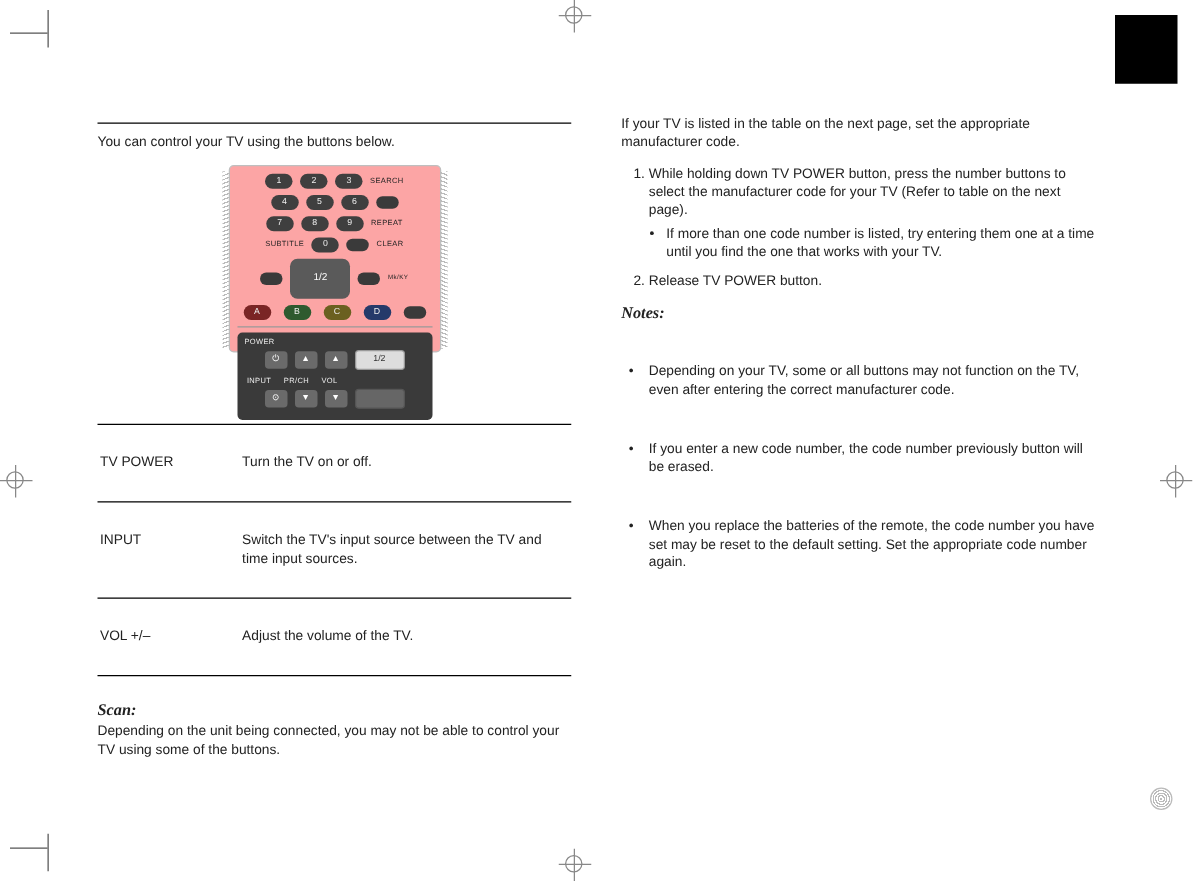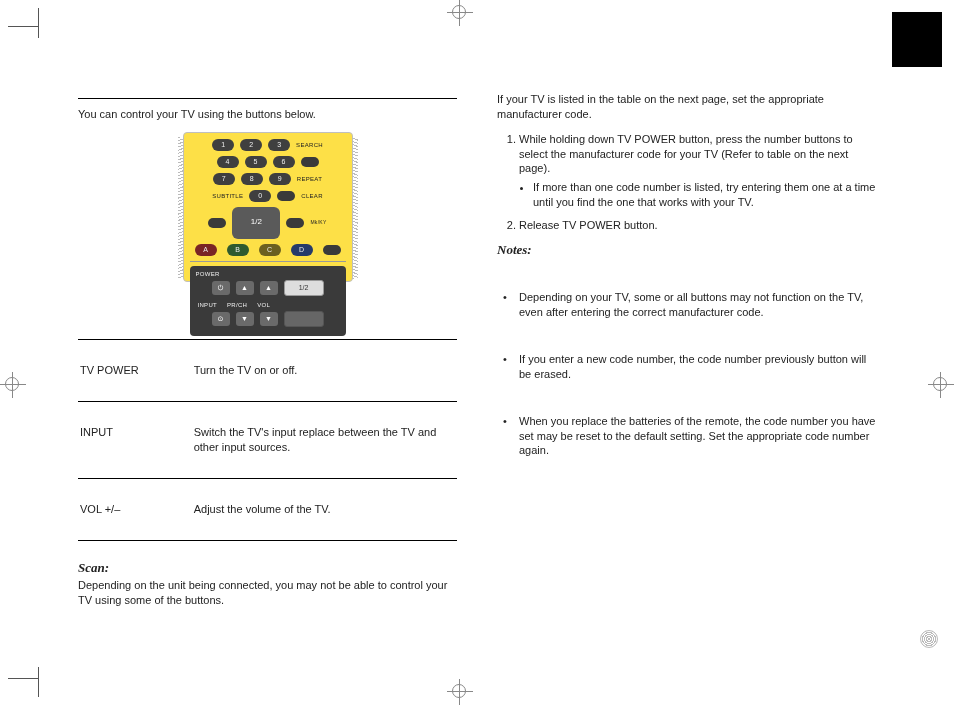--- a/index.html
+++ b/index.html
@@ -24,21 +24,21 @@
 
   .content { position: absolute; top: 92px; left: 78px; right: 78px; display: flex; gap: 40px; }
   .col { flex: 1 1 0; font-size: 11px; line-height: 1.35; }
 
   .rule { height: 1px; background: #000; margin: 6px 0 8px; }
   .para { margin-bottom: 10px; }
 
   .remote-wrap { text-align: center; margin: 8px 0 14px; }
   .remote {
     display: inline-block; width: 170px; height: 150px; padding: 6px 6px 4px;
-    background: #fde047; border-radius: 4px; border: 1px solid #bfbfbf; position: relative;
+    background: #fca5a5; border-radius: 4px; border: 1px solid #bfbfbf; position: relative;
   }
   .remote .shadow { position:absolute; left:-6px; top:4px; width:6px; height:142px;
     background: repeating-linear-gradient(160deg,#bbb 0 1px,transparent 1px 3px); }
   .remote .shadow.r { left:auto; right:-6px; background: repeating-linear-gradient(20deg,#bbb 0 1px,transparent 1px 3px);}
   .remote .row { display:flex; justify-content:center; gap:6px; margin-bottom:5px; align-items:center;}
   .pill { width:22px; height:12px; border-radius:7px; background:#3f3f3f; display:flex; align-items:center; justify-content:center;}
   .pill .n { color:#eee; font-size:7px; line-height:1;}
   .rlabel { font-size:6px; color:#222; letter-spacing:0.3px; }
   .rlabel.light { color:#eee; }
   .tiny-btn { width:18px; height:10px; border-radius:5px; background:#3a3a3a; }
@@ -209,21 +209,21 @@
       </div>
 
       <table class="func">
         <tbody>
             <tr>
           <td class="tcol1">TV POWER</td>
           <td>Turn the TV on or off.</td>
         </tr>
         <tr>
           <td class="tcol1">INPUT</td>
-          <td>Switch the TV's input replace between the TV and other input sources.</td>
+          <td>Switch the TV's input source between the TV and time input sources.</td>
         </tr>
         <tr>
           <td class="tcol1">VOL +/–</td>
           <td>Adjust the volume of the TV.</td>
         </tr>
       </tbody>
         </table>
 
       <div class="note-h">Scan:</div>
       <p>Depending on the unit being connected, you may not be able to control your TV using some of the buttons.</p>

